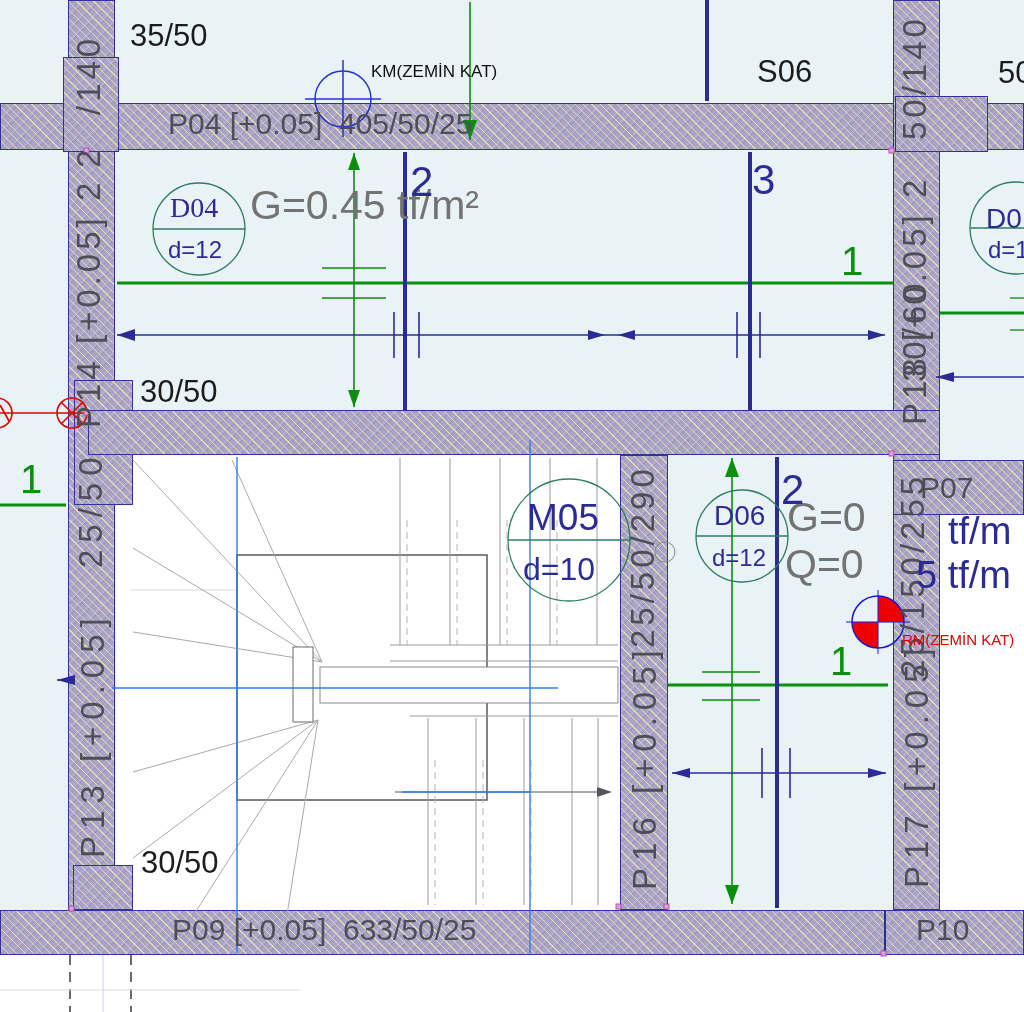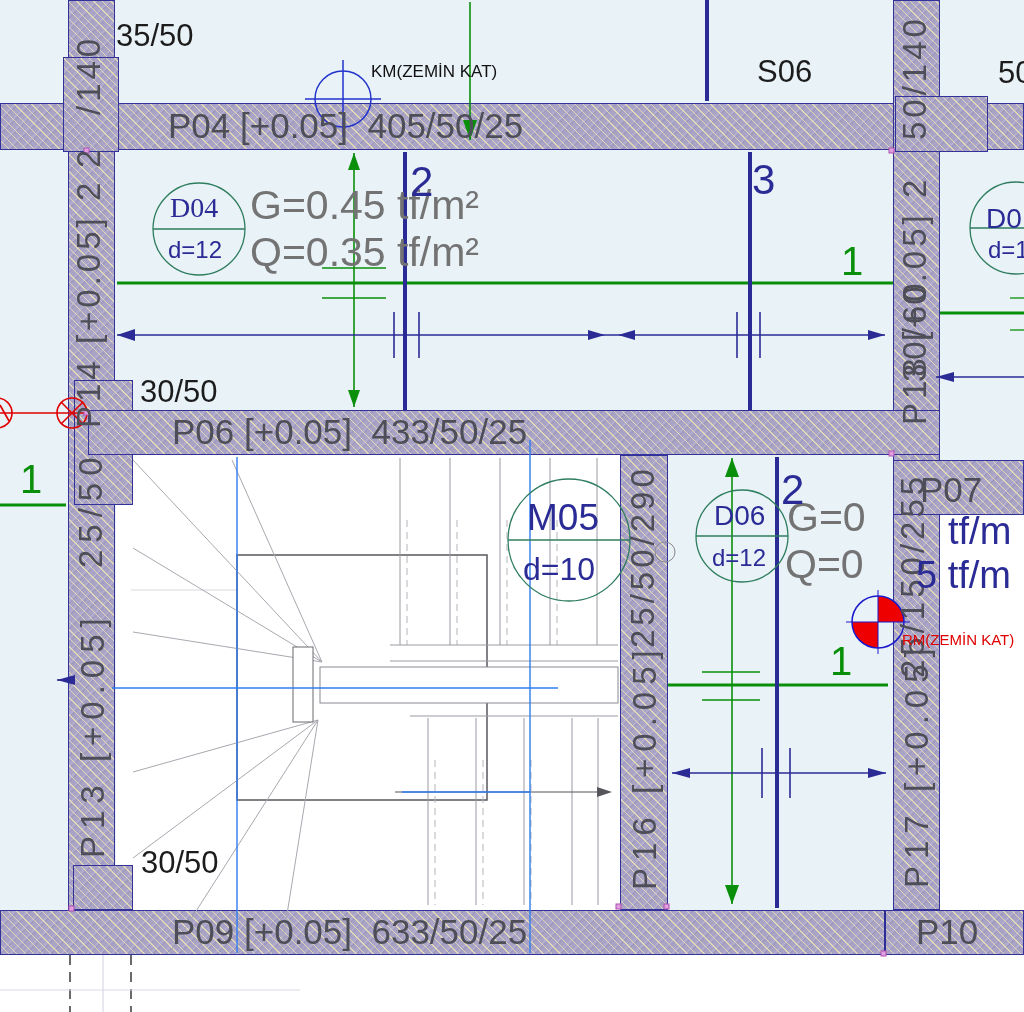--- a/index.html
+++ b/index.html
@@ -6,21 +6,21 @@
   #canvas{position:relative;width:1024px;height:1012px;background:#e9f2f7;overflow:hidden;
           font-family:"Liberation Sans","DejaVu Sans",sans-serif;}
   .white{position:absolute;background:#ffffff;z-index:1;}
   .hatch{position:absolute;z-index:2;box-sizing:border-box;border:1.5px solid #32329a;
          background-color:#a9a4c6;
          background-image:
            repeating-linear-gradient(45deg, rgba(238,228,180,0) 0 5px, rgba(238,228,180,.8) 5px 6px),
            repeating-linear-gradient(135deg, rgba(255,255,255,.10) 0 2px, rgba(90,80,140,.10) 2px 4px, rgba(255,255,255,0) 4px 9px);}
   svg.overlay{position:absolute;left:0;top:0;z-index:4;pointer-events:none;}
   .t{position:absolute;white-space:pre;z-index:5;line-height:1.05;}
-  .beam-label{font-size:35px;color:#4e4e58;text-align:right;}
+  .beam-label{font-size:30px;color:#4e4e58;text-align:right;}
   .rot{transform-origin:0 0;transform:rotate(-90deg);font-size:33px;color:#4e4e58;letter-spacing:4px;}
   .ls7{letter-spacing:7px;}
   .slab{font-size:31px;color:#1c1c1c;}
   .navytxt{color:#2b2b96;}
   .loadGQ{font-size:41px;color:#737373;}
   .loadid{font-size:28px;color:#2b2b96;}
   .loaddia{font-size:24px;color:#2b2b96;}
   .axisnum{font-size:42px;color:#2b2b96;}
   .axisgreen{font-size:40px;color:#0a8f0a;}
   .frag{z-index:1;text-align:right;}
@@ -201,51 +201,49 @@
           <rect x="881" y="951" width="5" height="5"></rect>
         <rect x="616" y="904" width="5" height="5"></rect>
           <rect x="664" y="904" width="5" height="5"></rect>
         <rect x="889" y="148" width="5" height="5"></rect>
           <rect x="84" y="148" width="5" height="5"></rect>
       </g>
     </g>
   </svg>
 
   <span class="t beam-label" style="left:168px;top:108px;">P04 [+0.05]  405/50/25</span>
-  <span class="t beam-label" style="left:172px;top:414px;">P06 [+0.05]  433/50/25</span>
   <span class="t beam-label" style="left:172px;top:914px;">P09 [+0.05]  633/50/25</span>
   <span class="t beam-label" style="left:916px;top:914px;">P10</span>
   <span class="t beam-label" style="left:920px;top:472px;">P07</span>
 
   <span class="t rot" style="left:72px;top:115px;">/140</span>
   <span class="t rot" style="left:72px;top:168px;">2</span>
   <span class="t rot" style="left:72px;top:428px;">P14 [+0.05] 2</span>
   <span class="t rot ls7" style="left:74px;top:568px;">25/50</span>
   <span class="t rot ls7" style="left:76px;top:858px;">P13 [+0.05]</span>
   <span class="t rot" style="left:898px;top:140px;">50/140</span>
   <span class="t rot" style="left:898px;top:425px;">P18 [+0.05] 2</span>
   <span class="t rot" style="left:898px;top:382px;">30/60</span>
   <span class="t rot" style="left:896px;top:678px;">25/150/255</span>
   <span class="t rot ls7" style="left:900px;top:888px;">P17 [+0.05]</span>
   <span class="t rot" style="left:626px;top:648px;">25/50/290</span>
   <span class="t rot ls7" style="left:628px;top:890px;">P16 [+0.05]</span>
 
-  <span class="t slab" style="left:116px;top:20px;text-align:right;">35/50</span>
+  <span class="t slab" style="left:130px;top:20px;text-align:right;">35/50</span>
   <span class="t slab" style="left:757px;top:56px;">S06</span>
   <span class="t slab" style="left:998px;top:57px;">50</span>
   <span class="t slab" style="left:140px;top:376px;">30/50</span>
   <span class="t slab" style="left:141px;top:847px;">30/50</span>
 
   <span class="t kmtxt" style="left:371px;top:63px;">KM(ZEMİN KAT)</span>
   <span class="t rmtxt" style="left:902px;top:632px;">RM(ZEMİN KAT)</span>
 
   <span class="t loadid" style="left:170px;top:193px;font-family:Liberation Serif, serif;">D04</span>
   <span class="t loaddia" style="left:168px;top:237px;">d=12</span>
   <span class="t loadGQ" style="left:250px;top:184px;">G=0.45 tf/m²</span>
-  <span class="t loadGQ" style="left:250px;top:231px;">Q=0.35 tf/m²</span>
 
   <span class="t loadid" style="left:714px;top:501px;">D06</span>
   <span class="t loaddia" style="left:712px;top:545px;">d=12</span>
   <span class="t loadGQ" style="left:787px;top:496px;">G=0</span>
   <span class="t loadGQ" style="left:785px;top:543px;">Q=0</span>
   <span class="t navytxt" style="left:916px;top:541px;font-size:38px;margin-top:15px;">5 tf/m</span>
 
   <span class="t loadid" style="left:986px;top:204px;">D0</span>
   <span class="t loaddia" style="left:988px;top:237px;">d=1</span>
 

